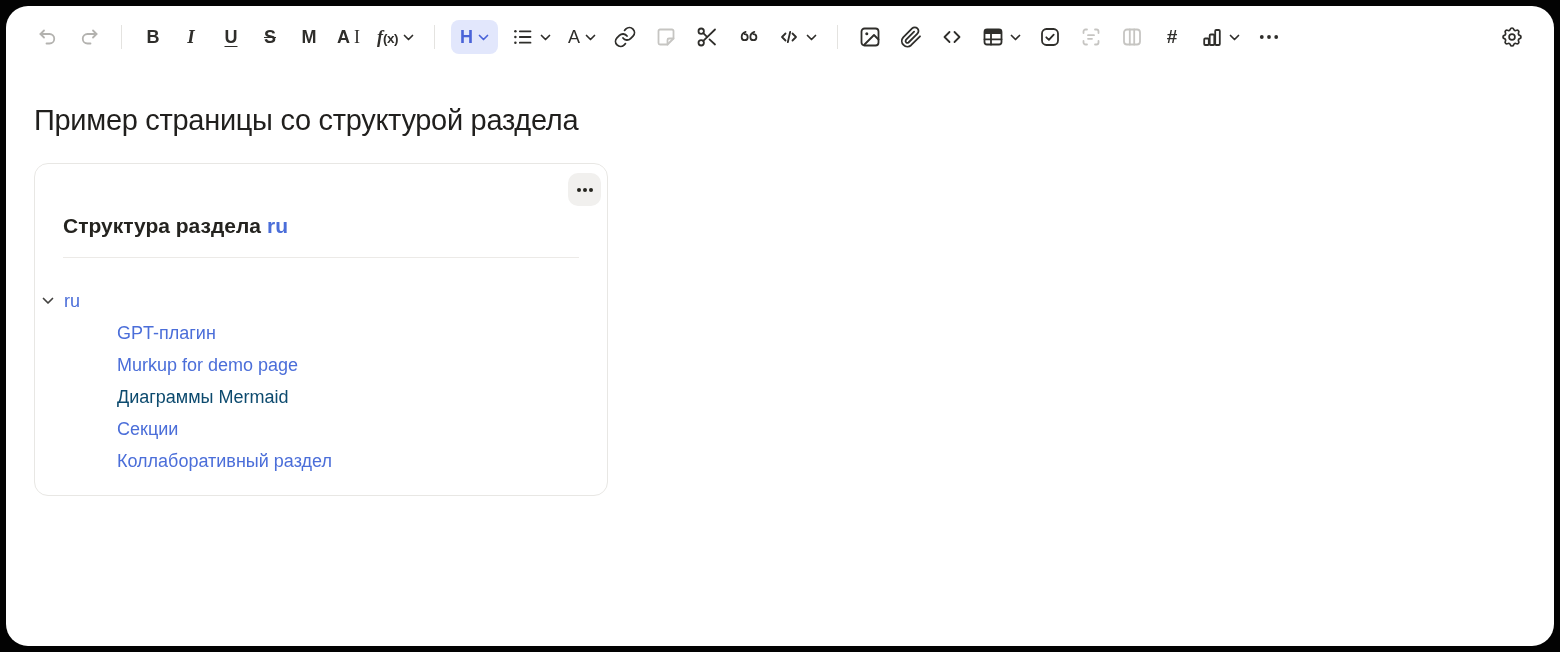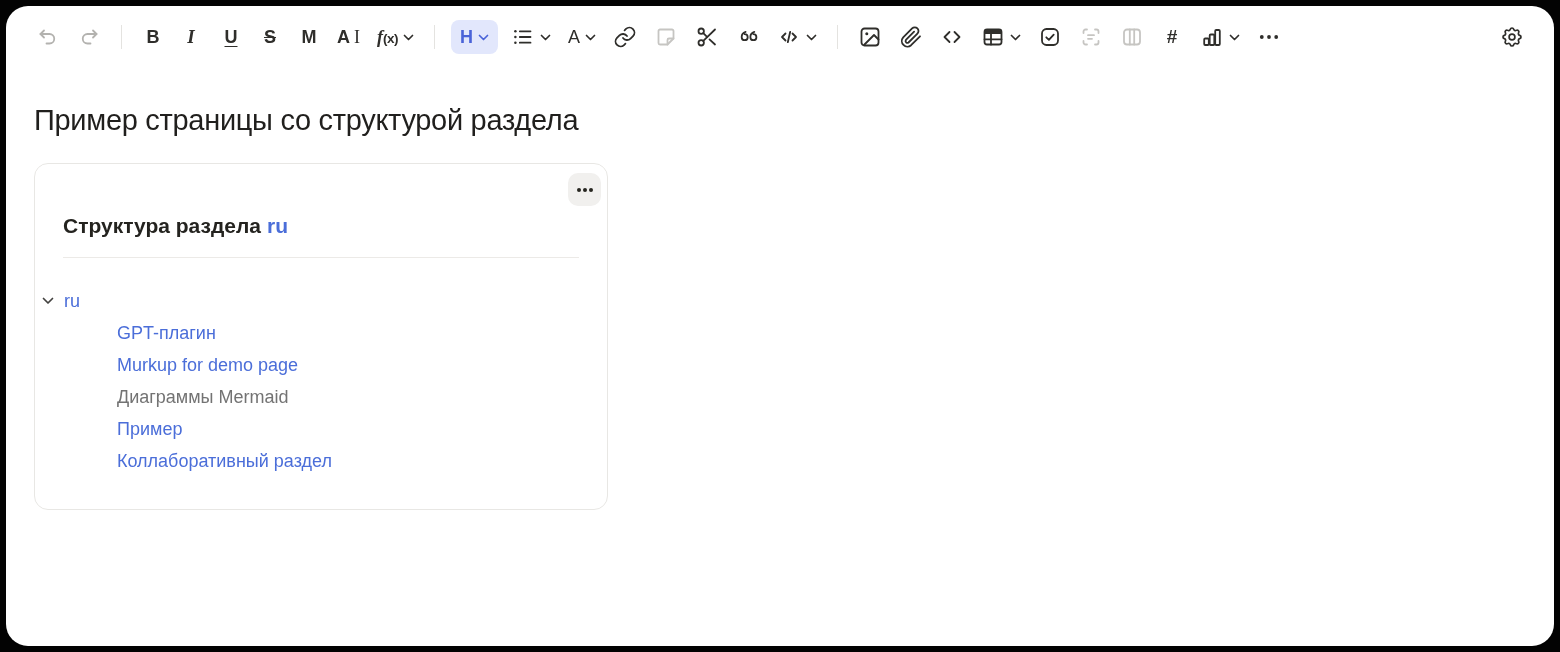--- a/index.html
+++ b/index.html
@@ -53,35 +53,35 @@
     margin-top: 46px;
     font-size: 29px; font-weight: 400; letter-spacing: -0.3px;
     color: #201f1d;
   }
   .card {
     position: relative;
     margin-top: 26px;
     width: 574px;
     border: 1px solid #e8e7e4;
     border-radius: 14px;
-    padding: 50px 28px 32px 28px;
+    padding: 50px 28px 18px 28px;
   }
   .card-menu {
     position: absolute; top: 9px; right: 6px;
     width: 33px; height: 33px;
     border: none; border-radius: 10px;
     background: #f1f0ee; cursor: pointer;
     display: flex; align-items: center; justify-content: center;
   }
   .card-title { font-size: 21px; font-weight: 700; color: #24231f; }
   .card-title a { margin-left: 6px; }
   .card-divider { height: 1px; background: #eceae7; margin-top: 19px; }
   .tree { margin: 27px 0 0 -23px; font-size: 18px; }
   .tree a { text-decoration: none; color: #4b6ed9; cursor: pointer; }
-  .tree a.visited { color: #737373; }
+  .tree a.visited { color: #0c4a6e; }
   .tree-root { display: flex; align-items: center; gap: 8px; height: 32px; }
   .chevron-btn {
     border: none; background: transparent; padding: 0; cursor: pointer;
     width: 16px; height: 16px; display: flex; align-items: center; justify-content: center;
     color: #434240;
   }
   .tree-children { padding-left: 77px; }
   .tree-item { height: 32px; display: flex; align-items: center; }
 </style>
 </head>
@@ -327,21 +327,21 @@
           <div class="tree-item">
               <a href="#">GPT-плагин</a>
             </div>
           <div class="tree-item">
               <a href="#">Murkup for demo page</a>
             </div>
           <div class="tree-item">
               <a href="#" class="visited">Диаграммы Mermaid</a>
             </div>
           <div class="tree-item">
-              <a href="#">Пример</a>
+              <a href="#">Секции</a>
             </div>
           <div class="tree-item">
               <a href="#">Коллаборативный раздел</a>
             </div>
         </div>
       </div>
     </div>
 
   </div>
 </div>

